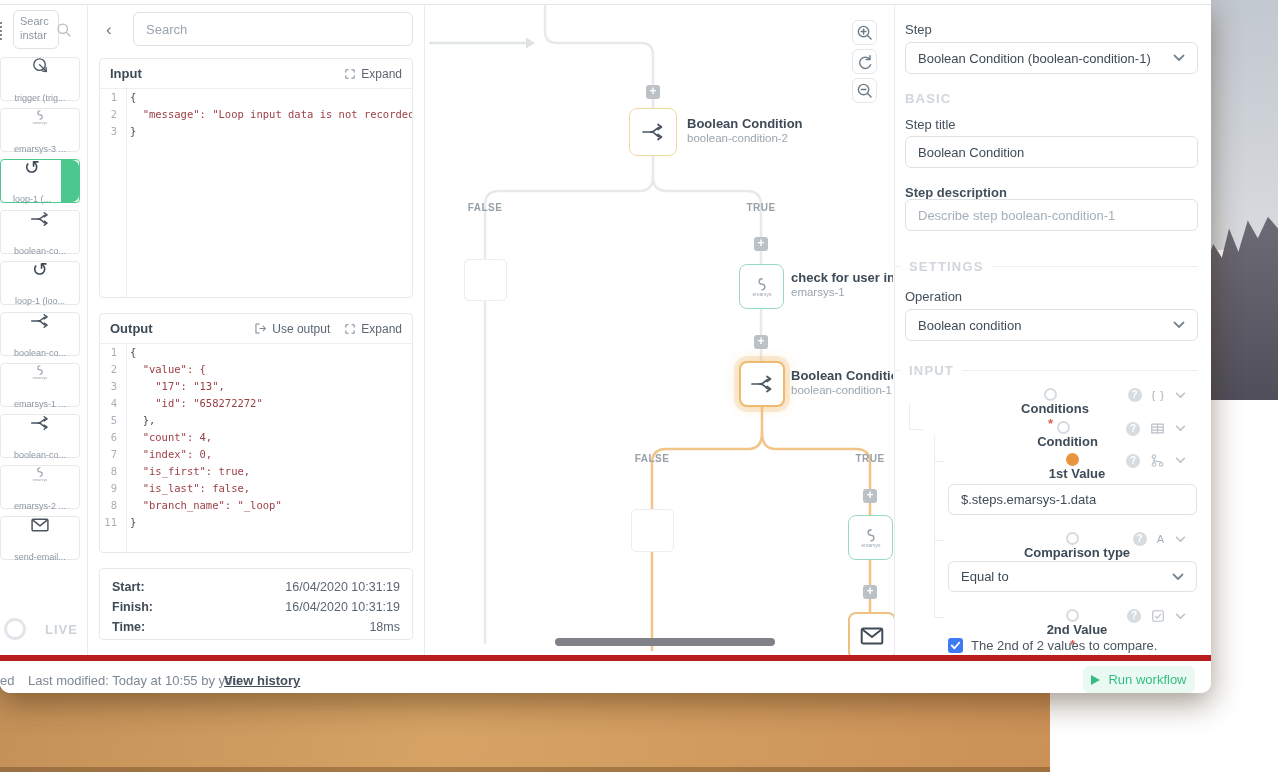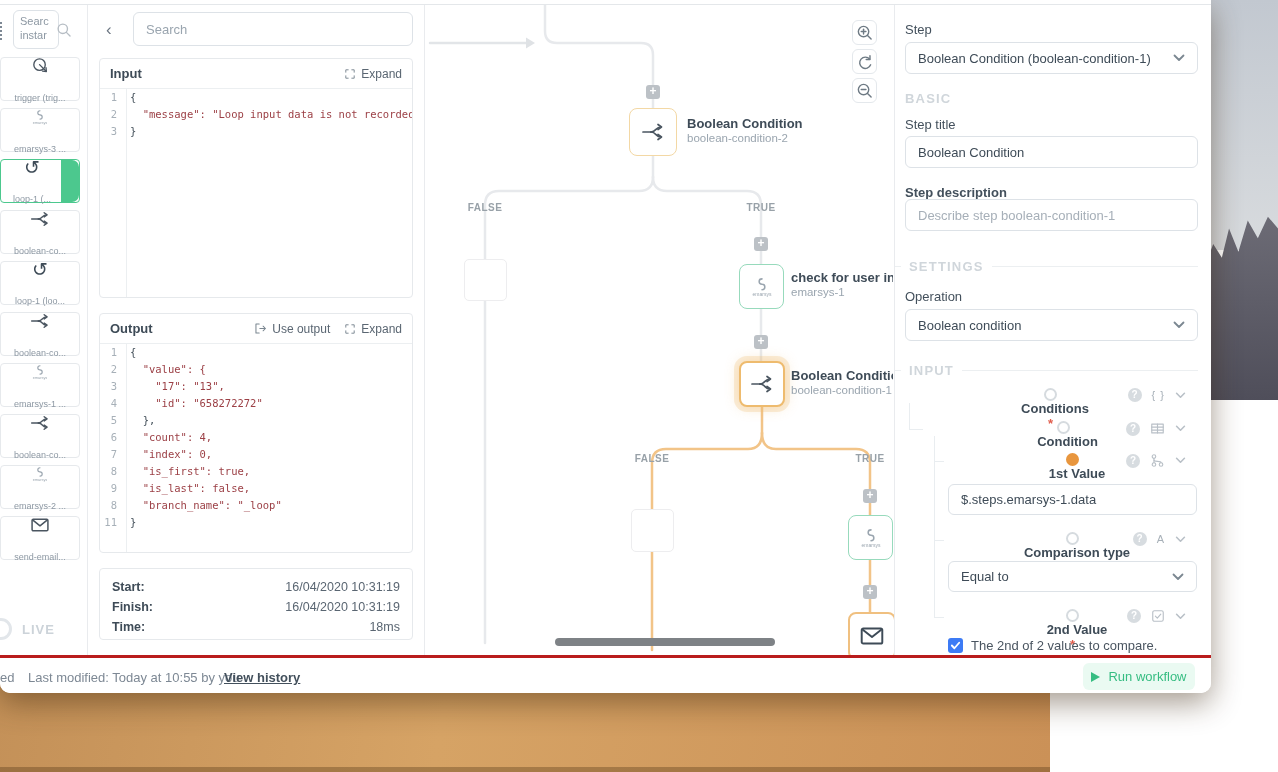--- a/index.html
+++ b/index.html
@@ -30,21 +30,21 @@
   .cards { position:absolute; left:0; top:52px; width:80px; display:flex; flex-direction:column; gap:7px; }
   .card { position:relative; width:80px; height:44px; background:#fff; border:1px solid #e6e9ec; border-radius:4px;
     display:flex; flex-direction:column; align-items:center; justify-content:center; gap:17px; cursor:pointer; }
   .card .cicon { color:#4a5560; height:20px; display:flex; align-items:center; justify-content:center; }
   .card .cicon.dim { color:#9aa5af; }
   .card .clabel { font-size:9px; color:#8d98a3; white-space:nowrap; }
   .card.sel { border-color:#4cc88e; }
   .card.sel .selbar { position:absolute; right:0; top:0; width:18px; height:100%; background:#4cc88e; border-radius:0 7px 7px 0; }
   .card.sel .cicon,.card.sel .clabel { transform:translateX(-8px); }
   .glyph-loop { font-size:19px; line-height:19px; color:#3e4b57; }
-  .live { position:absolute; left:0; top:613px; display:flex; align-items:center; gap:10px; }
+  .live { position:absolute; left:14px; top:613px; display:flex; align-items:center; gap:19px; }
   .live-knob { width:22px; height:22px; border:3px solid #e2e6ea; border-radius:50%; margin-left:-10px; background:#fff; }
   .live-label { font-size:13px; font-weight:bold; color:#ccd3d9; letter-spacing:1px; }
 
   
   .inspector { position:absolute; left:88px; top:5px; width:337px; height:650px; background:#fff; border-right:1px solid #e9ebee; }
   .backbtn { position:absolute; left:18px; top:16px; color:#6b7682; cursor:pointer; font-size:17px; line-height:17px; }
   .isearch { position:absolute; left:45px; top:7px; width:280px; height:34px; border:1px solid #dde2e7; border-radius:6px;
     padding:0 12px; font-size:13px; color:#3e4b57; font-family:"Liberation Sans",sans-serif; outline:none; }
   .isearch::placeholder { color:#9aa5af; }
   .iocard { position:absolute; left:11px; width:314px; height:240px; border:1px solid #e6e9ec; border-radius:4px; background:#fff; overflow:hidden; }
@@ -114,21 +114,21 @@
   .ricons { position:absolute; display:flex; align-items:center; gap:10px; color:#b9c0c7; }
   .helpi { width:14px; height:14px; border-radius:50%; background:#d7dce0; color:#fff; font-size:10px; font-weight:bold;
     text-align:center; line-height:14px; }
   .gly { font-size:11px; color:#a7b0b8; letter-spacing:1px; white-space:nowrap; }
   .guide { position:absolute; background:#e9edf0; }
   .cbx { position:absolute; width:15px; height:15px; background:#3d7bf5; border-radius:3px; display:flex;
     align-items:center; justify-content:center; color:#fff; }
   .hint { position:absolute; font-size:13px; color:#4a5560; white-space:nowrap; }
 
   
-  .footer { position:absolute; left:0; top:655px; width:1211px; height:38px; background:#fff; border-top:3px solid #b91c1c; }
+  .footer { position:absolute; left:0; top:655px; width:1211px; height:38px; background:#fff; border-top:6px solid #b91c1c; }
   .ftext { position:absolute; top:12px; font-size:13px; color:#7d8894; white-space:nowrap; }
   .fhist { position:absolute; top:12px; font-size:13px; color:#43505c; font-weight:bold; text-decoration:underline; cursor:pointer; }
   .runbtn { position:absolute; left:1083px; top:5px; width:112px; height:27px; background:#eafaf2; border-radius:6px;
     display:flex; align-items:center; justify-content:center; gap:8px; cursor:pointer; }
   .runbtn .lbl { font-size:13px; color:#36bd82; }
   .play { width:0; height:0; border-left:9px solid #36bd82; border-top:5.5px solid transparent; border-bottom:5.5px solid transparent; }
 
   .ic { display:block; }
   svg { stroke-linecap:round; stroke-linejoin:round; }
 </style>

